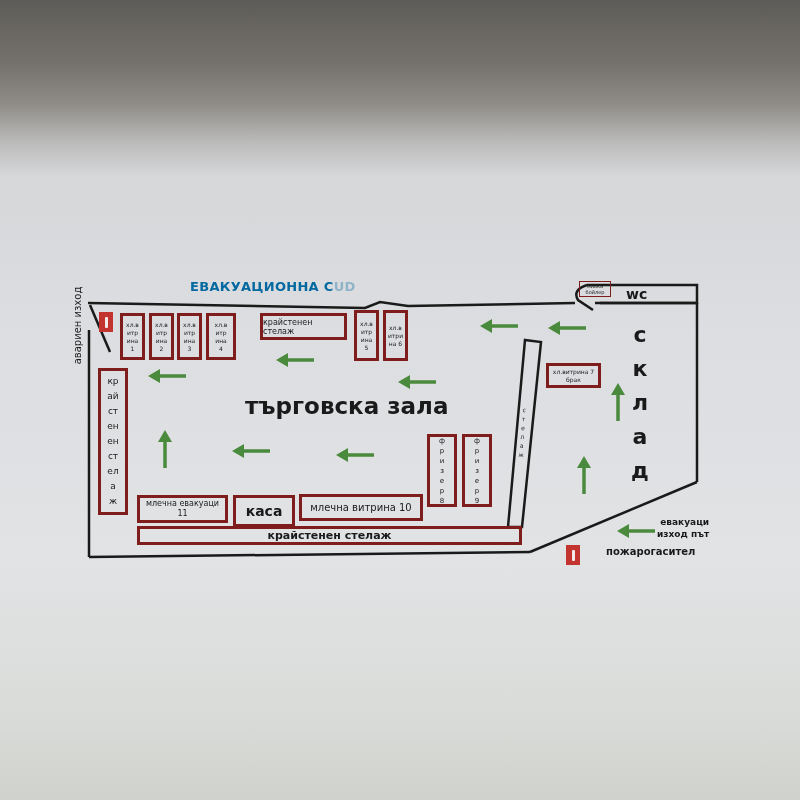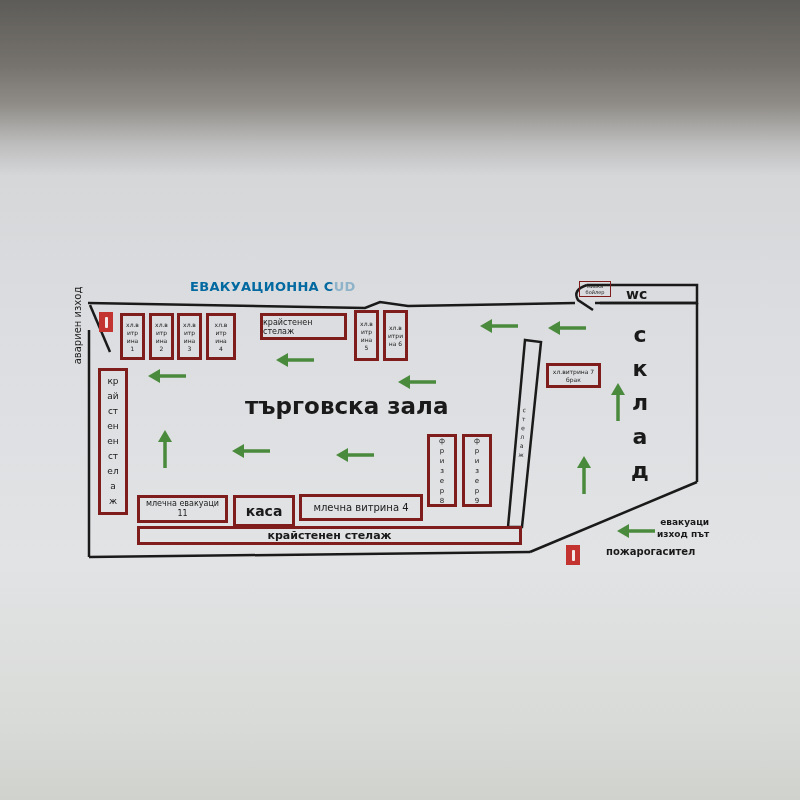--- a/index.html
+++ b/index.html
@@ -200,21 +200,21 @@
   <div class="box" style="left:137px; top:495px; width:91px; height:28px; font-size:8px; line-height:10px;">
     <div class="vertical-stack">
         <span>млечна евакуаци</span>
         <span>11</span>
       </div>
   </div>
   <div class="box" style="left:233px; top:495px; width:62px; height:32px; font-size:14px; font-weight:bold;">
     <span>каса</span>
   </div>
   <div class="box" style="left:299px; top:494px; width:124px; height:27px; font-size:10px;">
-    <span>млечна витрина 4</span>
+    <span>млечна витрина 10</span>
   </div>
   <div class="box" style="left:137px; top:526px; width:385px; height:19px; font-size:11px; font-weight:bold;">
     <span>крайстенен стелаж</span>
   </div>
 
   <svg class="walls" width="800" height="800">
     <defs>
       <g id="arrowL">
         <line x1="0" y1="0" x2="28" y2="0" stroke="#4a8a3c" stroke-width="3.5"></line>
         <polygon points="-10,0 2,-7 2,7" fill="#4a8a3c"></polygon>

